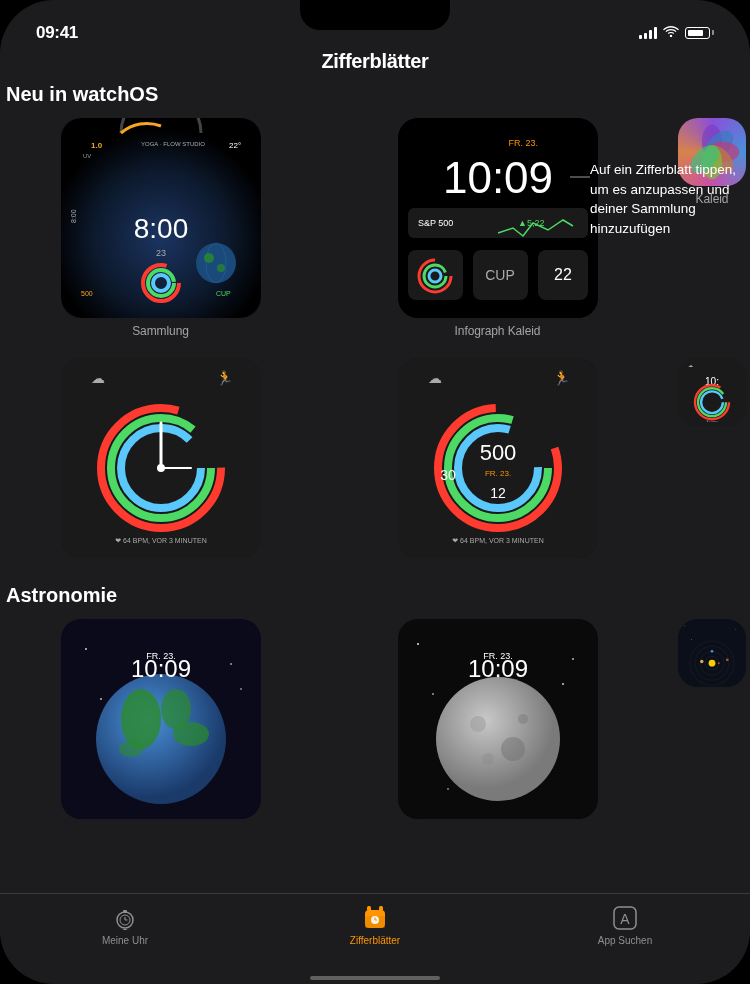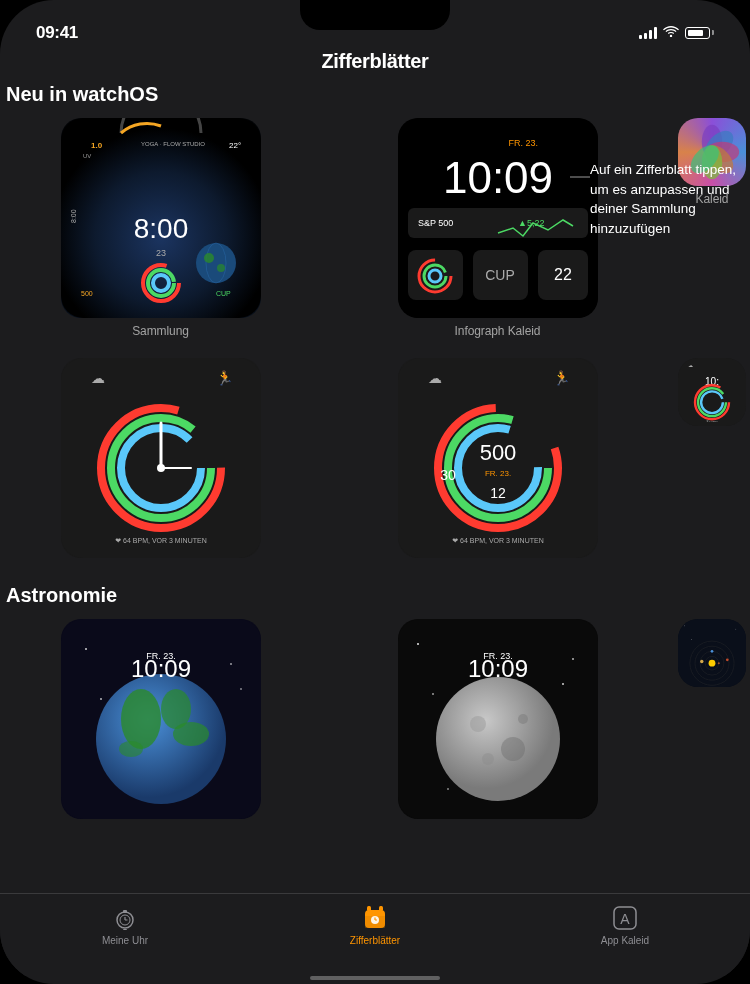--- a/index.html
+++ b/index.html
@@ -611,21 +611,21 @@
       <div class="tab-label" style="color:#ff9500;">Zifferblätter</div>
     </div>
 
     <div class="tab-item">
       <div class="tab-icon">
         <svg width="26" height="26" viewBox="0 0 26 26" fill="none">
           <rect x="2" y="2" width="22" height="22" rx="5" fill="none" stroke="#8e8e93" stroke-width="1.5"></rect>
           <text x="13" y="19" font-size="14" text-anchor="middle" fill="#8e8e93">A</text>
         </svg>
       </div>
-      <div class="tab-label">App Kaleid</div>
+      <div class="tab-label">App Suchen</div>
     </div>
 
 
   </div>
 
   <div class="home-indicator">
     <div class="home-bar"></div>
   </div>
 
 </div>

